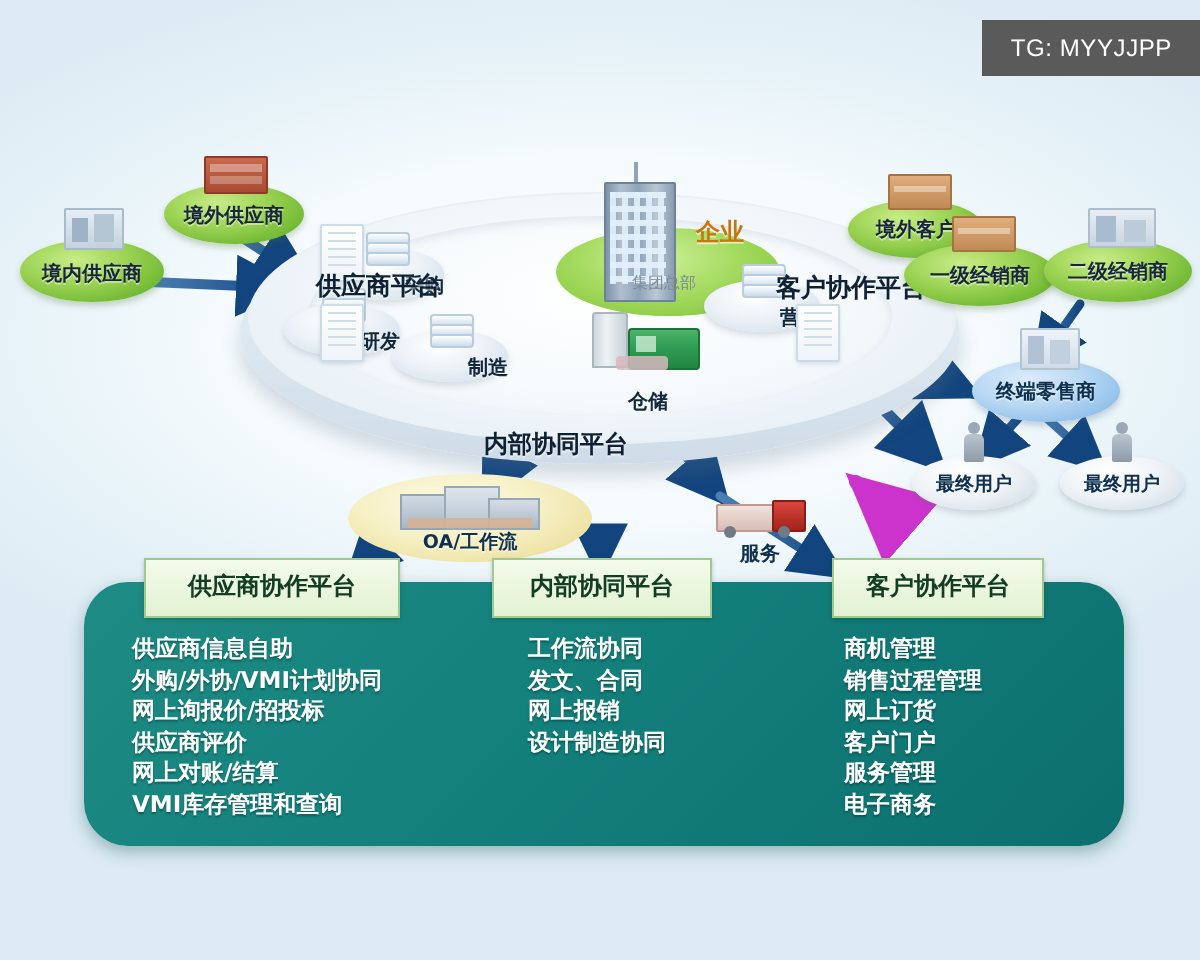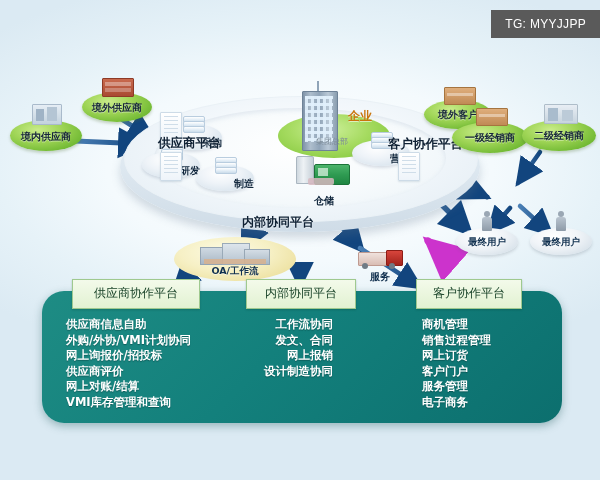--- a/index.html
+++ b/index.html
@@ -129,21 +129,21 @@
     left:42px;top:291px;width:520px;height:132px;
     background:linear-gradient(135deg,#1e8c84 0%,#13807c 45%,#0c6f6e 100%);
     border-radius:22px;
     box-shadow:0 3px 8px rgba(20,80,80,.35);
   }
   .col{position:absolute;top:0;}
   .col-title{
     position:absolute;top:-12px;
     background:linear-gradient(#f3faea 0%,#e2f2d2 100%);
     border:1px solid #9fc98f;
-    color:#123d22;font-weight:normal;font-size:12px;
+    color:#123d22;font-weight:bold;font-size:12px;
     text-align:center;padding:5px 0 6px 0;
     box-shadow:0 1px 2px rgba(0,60,40,.25);
     white-space:nowrap;
   }
   .col-list{
     position:absolute;left:0;top:26px;margin:0;padding:0;list-style:none;
   }
   .col-list li{
     color:#ffffff;font-size:11.5px;font-weight:bold;
     line-height:15.5px;white-space:nowrap;
@@ -330,20 +330,29 @@
   <div class="node" style="left:522px;top:120px;width:74px;height:38px;">
     <div class="oval green" style="width:74px;height:31px;"></div>
     <div class="glyph" style="left:22px;top:-16px;width:32px;height:18px;
       background:linear-gradient(#e8eef4,#c7d4de);border:1px solid #aebdc9;border-radius:1px;">
       <div style="position:absolute;left:3px;top:3px;width:10px;height:13px;background:#a9bccd;"></div>
       <div style="position:absolute;left:17px;top:5px;width:11px;height:11px;background:#bccbd8;"></div>
     </div>
     <div class="lbl" style="top:9px;font-size:10px;">二级经销商</div>
   </div>
 
+  <div class="node" style="left:486px;top:180px;width:74px;height:38px;">
+    <div class="oval blue" style="width:74px;height:31px;"></div>
+    <div class="glyph" style="left:24px;top:-16px;width:28px;height:19px;
+      background:linear-gradient(#eef3f9,#cfdce8);border:1px solid #b2c3d2;border-radius:1px;">
+      <div style="position:absolute;left:3px;top:3px;width:8px;height:14px;background:#b0c2d3;"></div>
+      <div style="position:absolute;left:14px;top:5px;width:10px;height:12px;background:#c1d0de;"></div>
+    </div>
+    <div class="lbl dark" style="top:9px;font-size:10px;">终端零售商</div>
+  </div>
 
   <div class="node" style="left:456px;top:228px;width:62px;height:36px;">
     <div class="oval white" style="width:62px;height:27px;"></div>
     <div class="glyph" style="left:25px;top:-17px;width:11px;height:20px;">
       <div style="position:absolute;left:3px;top:0;width:6px;height:6px;border-radius:50%;background:#9aa7b4;"></div>
       <div style="position:absolute;left:1px;top:6px;width:10px;height:14px;border-radius:3px 3px 1px 1px;background:linear-gradient(#b9c4cf,#8e9ba8);"></div>
     </div>
     <div class="lbl dark" style="top:8px;font-size:9.5px;">最终用户</div>
   </div>
 
@@ -386,21 +395,21 @@
         <li>外购/外协/VMI计划协同</li>
         <li>网上询报价/招投标</li>
         <li>供应商评价</li>
         <li>网上对账/结算</li>
         <li>VMI库存管理和查询</li>
       </ul>
     </div>
 
     <div class="col" style="left:204px;">
       <div class="col-title" style="left:0;width:108px;">内部协同平台</div>
-      <ul class="col-list" style="left:18px;text-align:right;">
+      <ul class="col-list" style="left:18px;">
         <li>工作流协同</li>
         <li>发文、合同</li>
         <li>网上报销</li>
         <li>设计制造协同</li>
       </ul>
     </div>
 
     <div class="col" style="left:374px;">
       <div class="col-title" style="left:0;width:104px;">客户协作平台</div>
       <ul class="col-list" style="left:6px;">

